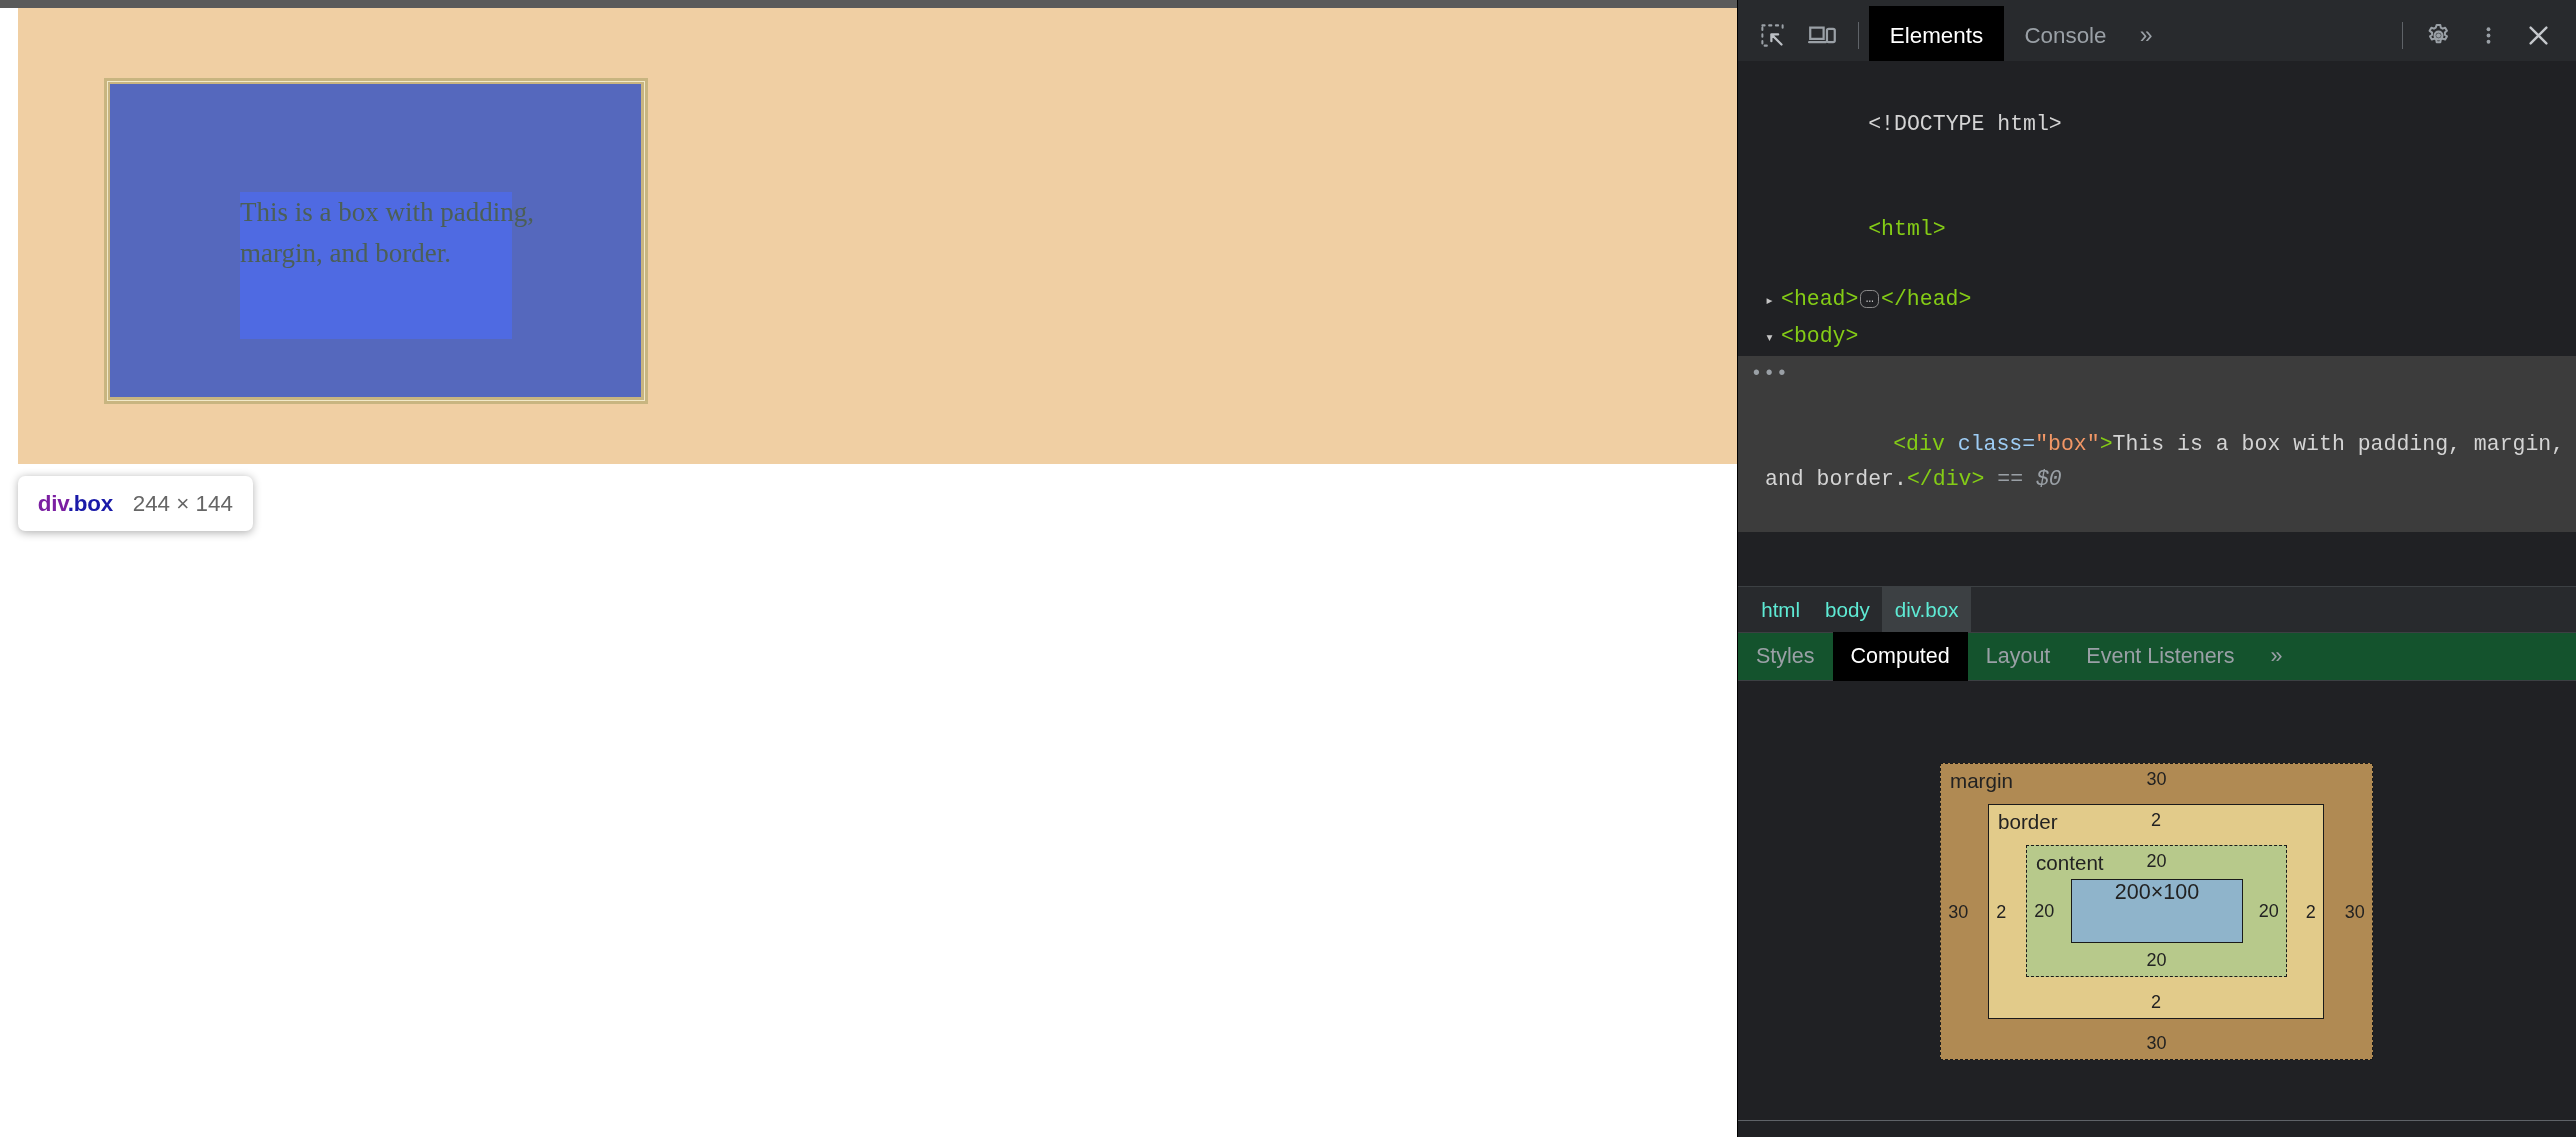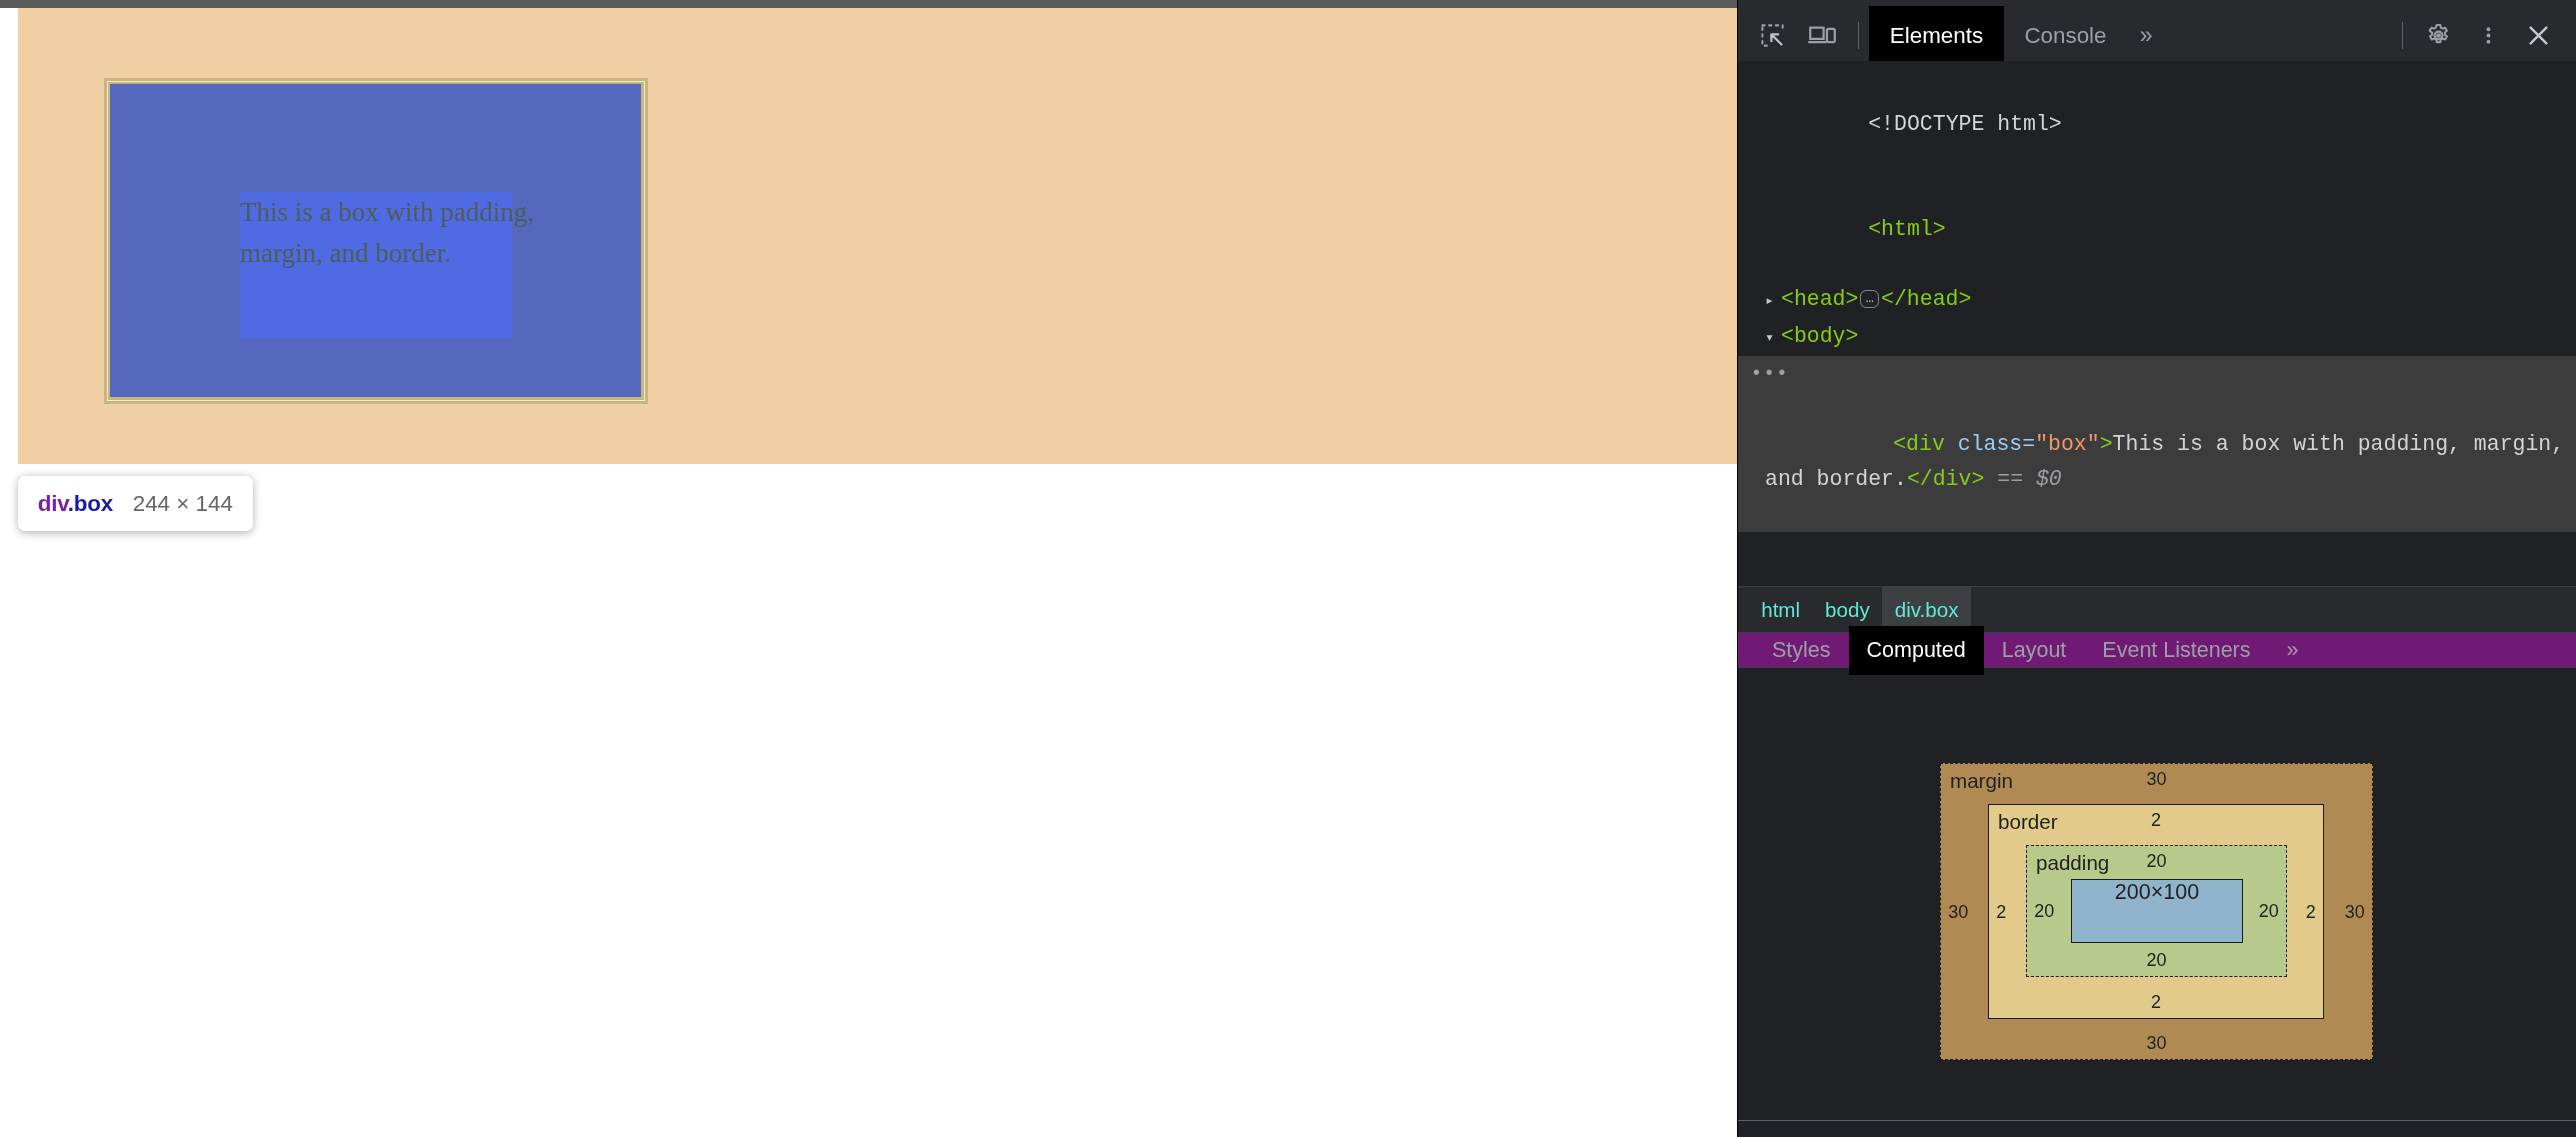--- a/index.html
+++ b/index.html
@@ -201,26 +201,26 @@
     display: flex; align-items: center;
     font-size: 20.6px;
     color: #5eead4;
     cursor: pointer;
   }
   .crumb.active { background: #3c4043; }
 
   
   #sidebar-tabs {
     position: absolute; left: 0; top: 632px;
-    width: 839px; height: 36px;
-    background: #701a75;
+    width: 839px; height: 49px;
+    background: #14532d;
     border-top: 0.9px solid #3c4043;
     border-bottom: 0.9px solid #3c4043;
     display: flex; align-items: center;
-    padding-left: 16px;
+    padding-left: 0;
   }
   .sb-tab {
     height: 49px;
     padding: 0 18px;
     display: flex; align-items: center;
     font-size: 21.5px; color: #9aa0a6;
     cursor: pointer;
   }
   .sb-tab.active { background: #000000; color: #ffffff; }
 
@@ -438,21 +438,21 @@
 
         <div class="bm-layer" id="bm-border">
           <span class="bm-label" style="left:9px; top:5.4px;">border</span>
           <span class="bm-num" style="left:0; right:0; top:5.4px;">2</span>
           <span class="bm-num" style="left:0; right:0; bottom:5.4px;">2</span>
           <span class="bm-num" style="left:7.2px; top:50%; transform:translateY(-50%);">2</span>
           <span class="bm-num" style="right:7.2px; top:50%; transform:translateY(-50%);">2</span>
         </div>
 
         <div class="bm-layer" id="bm-padding">
-          <span class="bm-label" style="left:9px; top:5.4px;">padding</span>
+          <span class="bm-label" style="left:9px; top:5.4px;">content</span>
           <span class="bm-num" style="left:0; right:0; top:5.4px;">20</span>
           <span class="bm-num" style="left:0; right:0; bottom:5.4px;">20</span>
           <span class="bm-num" style="left:7.2px; top:50%; transform:translateY(-50%);">20</span>
           <span class="bm-num" style="right:7.2px; top:50%; transform:translateY(-50%);">20</span>
         </div>
 
         <div class="bm-layer" id="bm-content">
           <span id="bm-content-text">200×100</span>
         </div>
 

